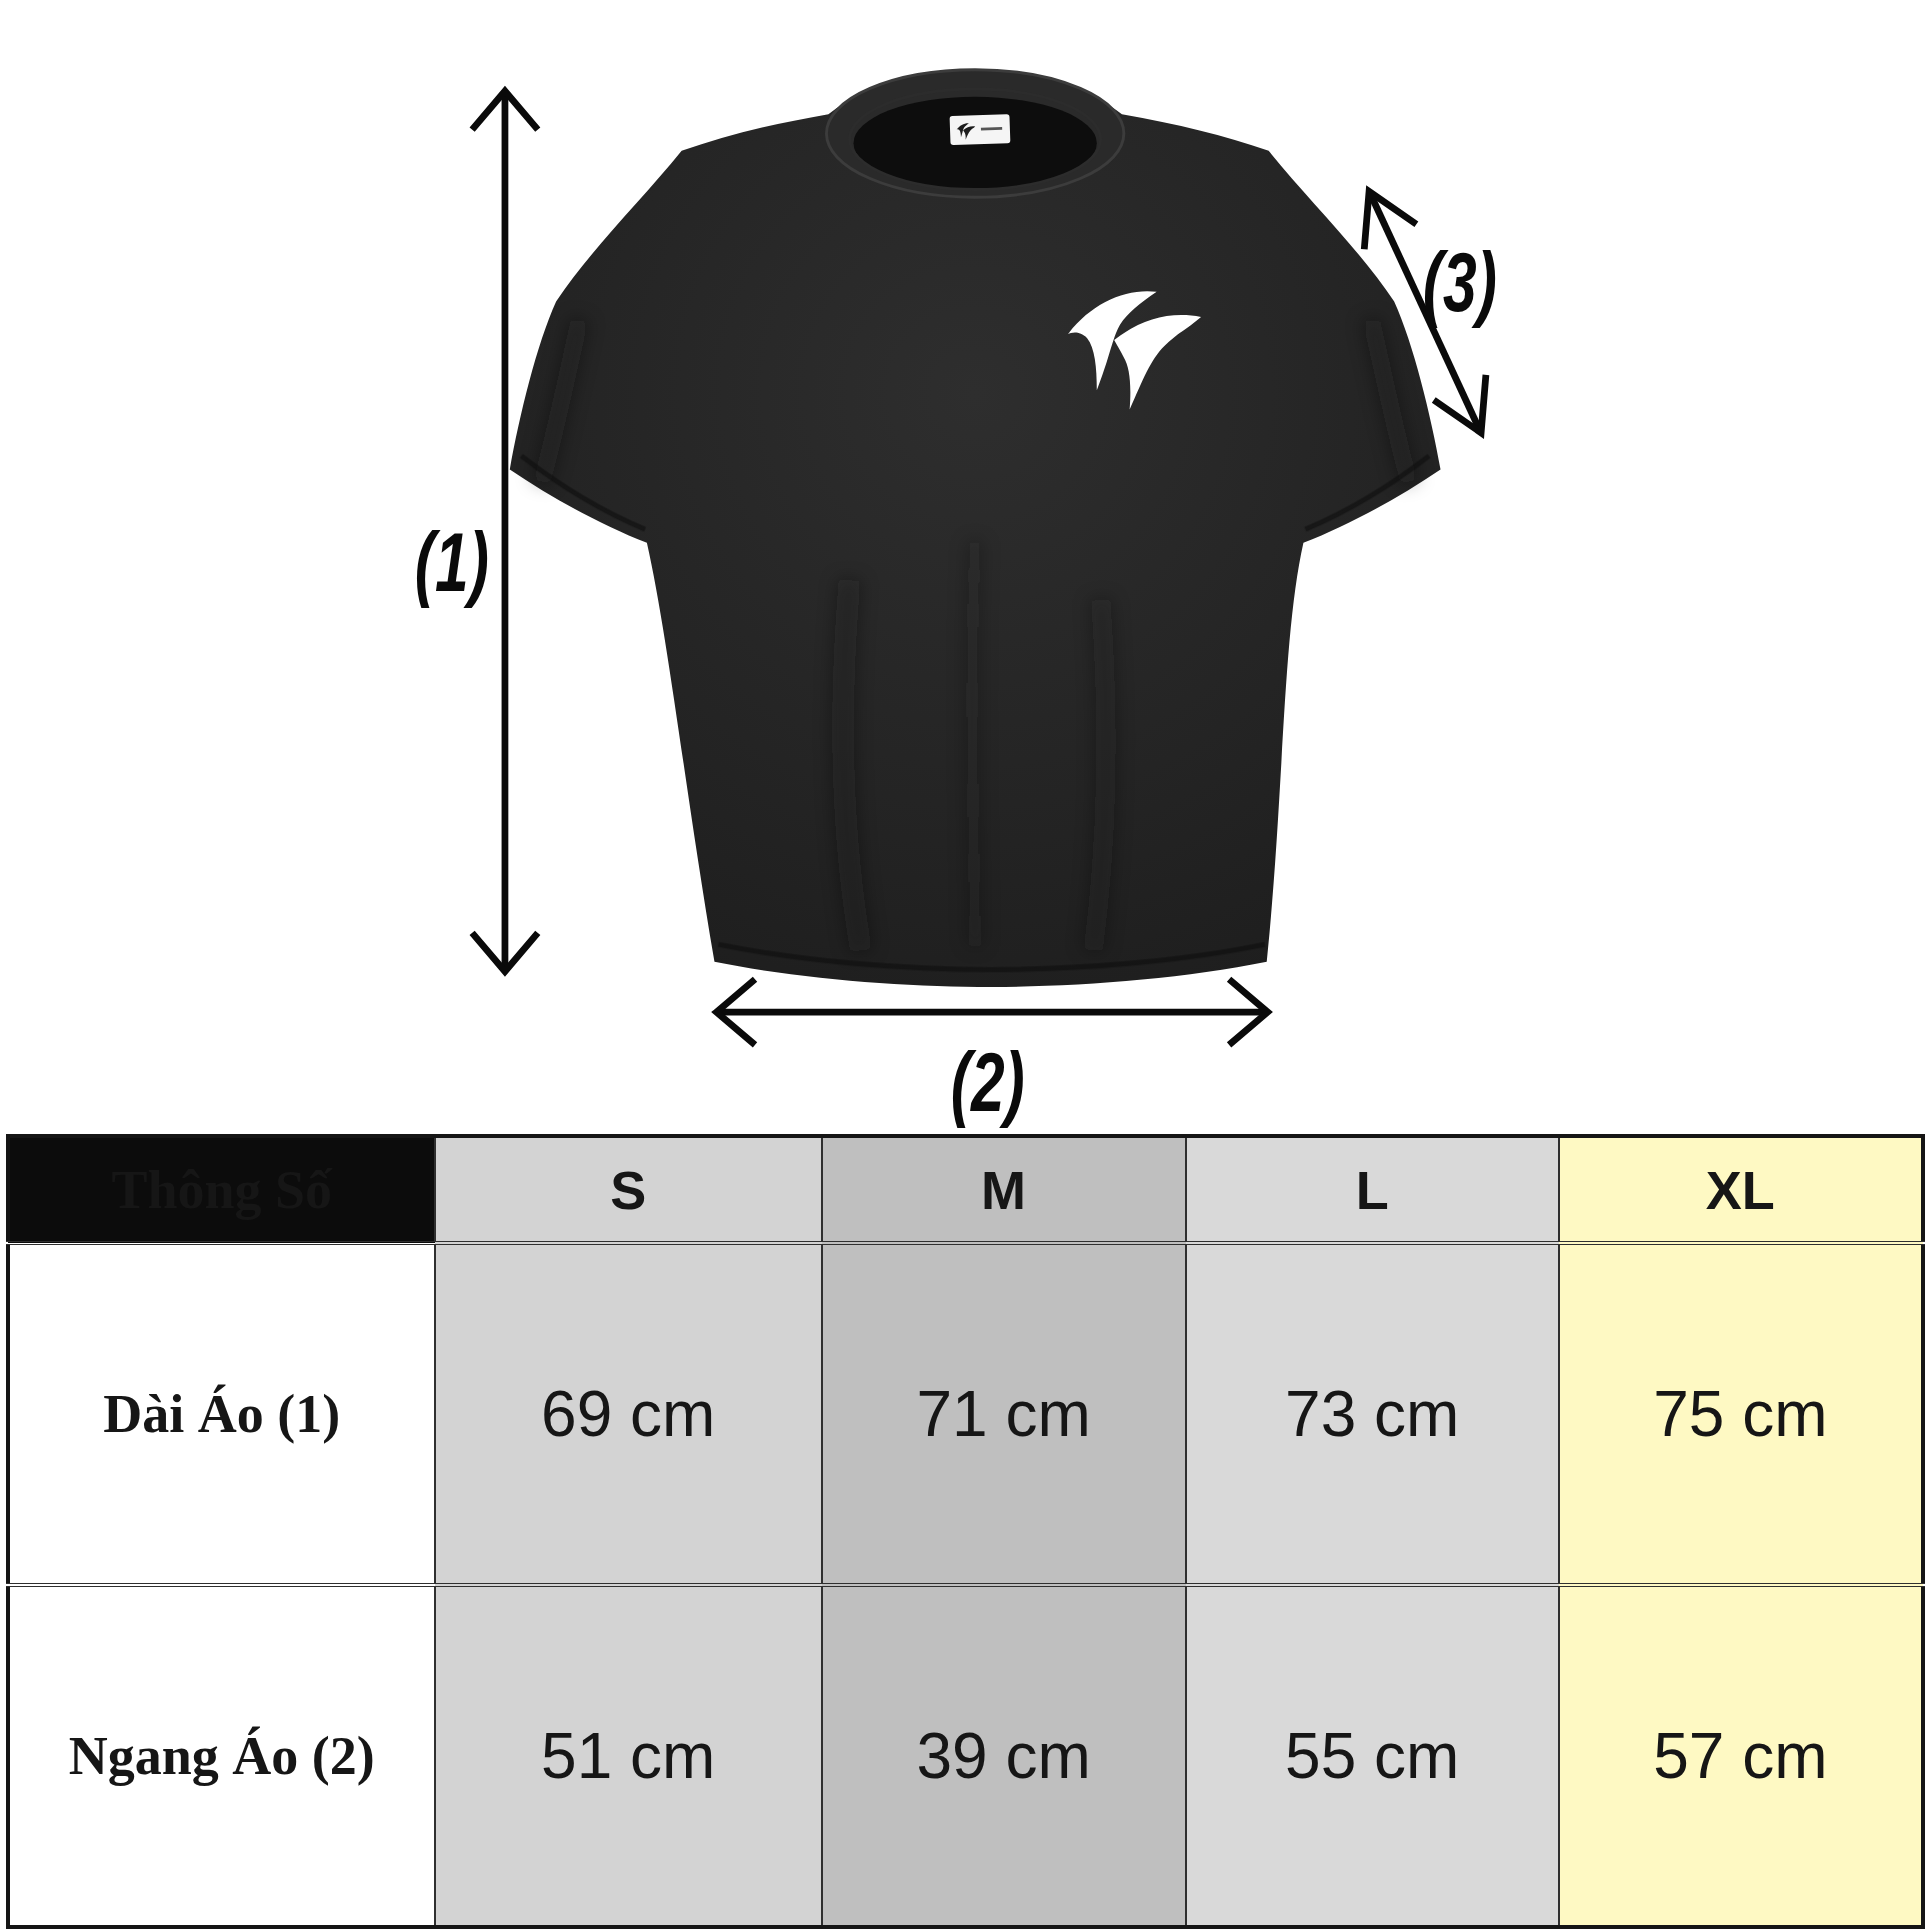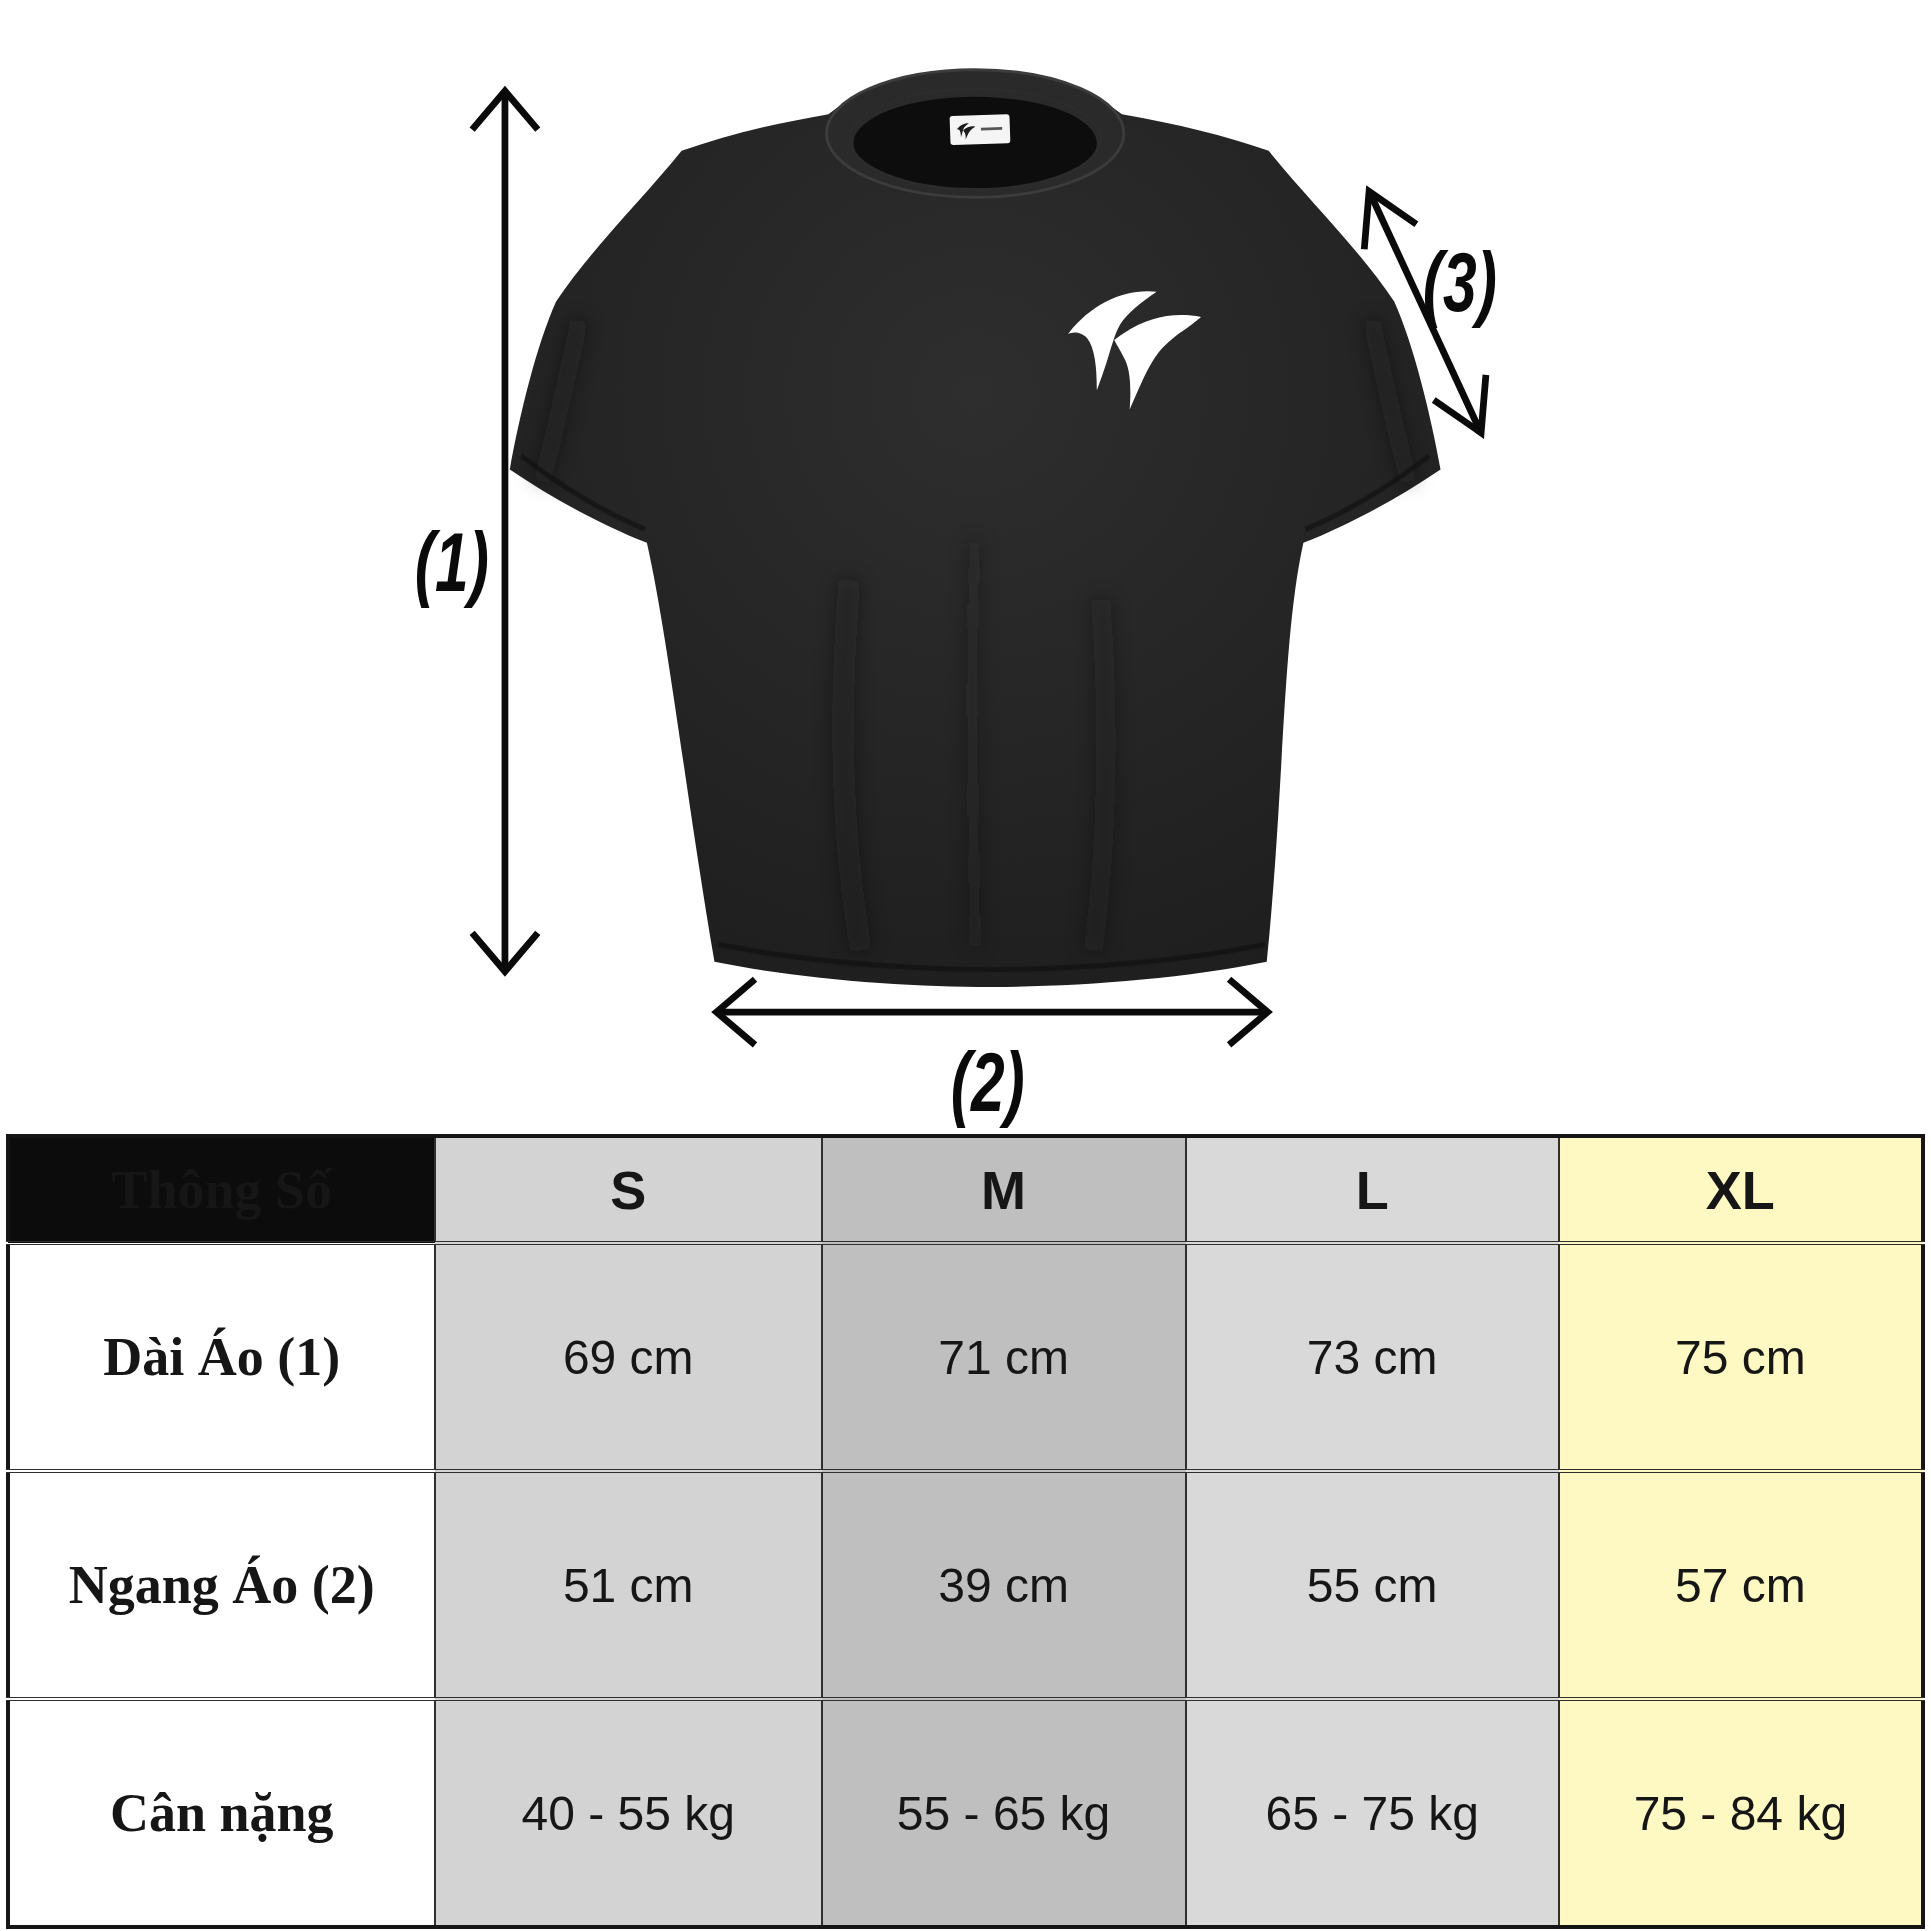--- a/index.html
+++ b/index.html
@@ -27,21 +27,21 @@
   .size-table th,.size-table td{
     border-left:2.9px solid #2f2f2f;
     text-align:center;vertical-align:middle;
     padding:0;color:#161616;
   }
   .size-table th:first-child,.size-table td:first-child{border-left:none;font-family:Liberation Serif, serif;}
   .size-table thead tr{height:107px;border-bottom:2.9px solid #151515;}
   .size-table tbody tr{height:137px;border-top:4.8px double #2f2f2f;}
   .size-table thead th{font-size:54px;font-weight:bold;}
   td.row-label{font-size:54px;font-weight:bold;background:#ffffff;}
-  td.cell-value{font-size:48px;font-weight:normal;margin-top:28px;}
+  td.cell-value{font-size:64px;font-weight:normal;margin-top:28px;}
   .hdr-param{background:#0c0c0c;color:#ffffff;}
   .col-s{background:#d3d3d3;}
   .col-m{background:#bfbfbf;}
   .col-l{background:#d9d9d9;}
   .col-xl{background:#fef9c3;}
 </style>
 </head>
 <body>
 
 <div class="stage">
@@ -158,23 +158,16 @@
         <td class="cell-value col-l">73 cm</td>
         <td class="cell-value col-xl">75 cm</td>
       </tr>
       <tr>
         <td class="row-label">Ngang Áo (2)</td>
         <td class="cell-value col-s">51 cm</td>
         <td class="cell-value col-m">39 cm</td>
         <td class="cell-value col-l">55 cm</td>
         <td class="cell-value col-xl">57 cm</td>
       </tr>
-      <tr>
-        <td class="row-label">Cân nặng</td>
-        <td class="cell-value col-s">40 - 55 kg</td>
-        <td class="cell-value col-m">55 - 65 kg</td>
-        <td class="cell-value col-l">65 - 75 kg</td>
-        <td class="cell-value col-xl">75 - 84 kg</td>
-      </tr>
     </tbody>
   </table>
 </div>
 
 
 </body></html>

